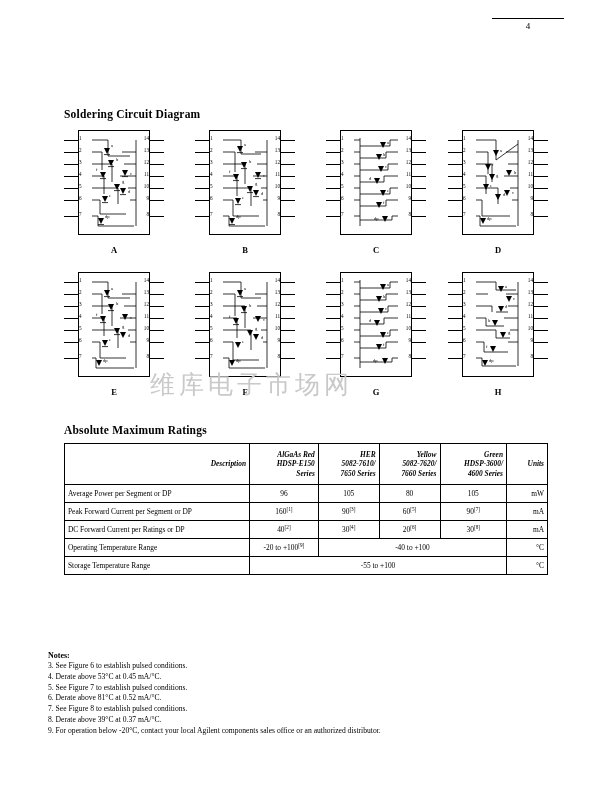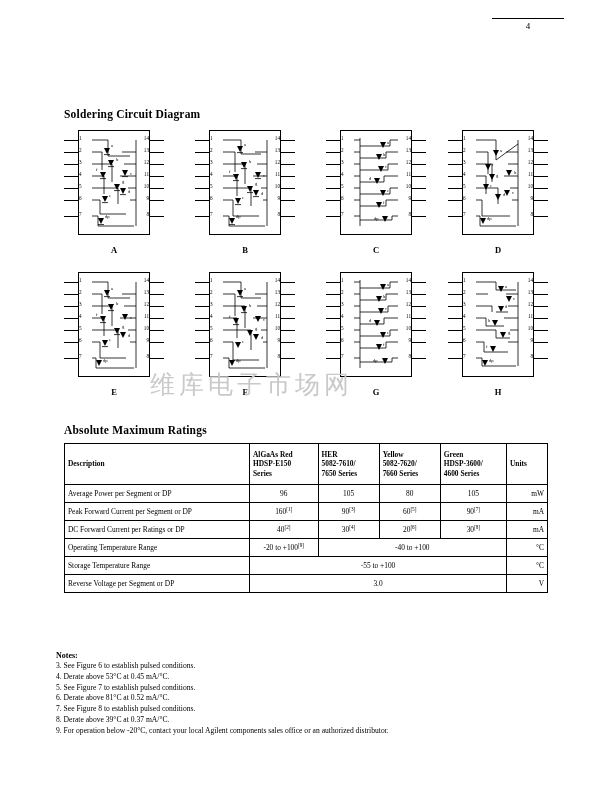--- a/index.html
+++ b/index.html
@@ -75,32 +75,33 @@
     border-collapse:collapse; width:484px;
     font-size:7.4px;
     font-family:"Liberation Serif", serif;
   }
   table.amr td, table.amr th {
     border:0.9px solid #000;
     padding:2px 3px;
     vertical-align:middle;
   }
   table.amr thead th {
-    text-align:left; font-weight:bold; line-height:1.25;
+    text-align:right; font-weight:bold; line-height:1.25;
     height:36px;
+    font-style:italic;
   }
   table.amr tbody td { height:13px; }
   td.desc { text-align:left; width:178px; line-height:1.3; }
   td.val { text-align:center; }
   td.units { text-align:right; width:34px; }
   th.desc-h { width:178px; vertical-align:middle; }
   sup { font-size:5.2px; vertical-align:super; line-height:0; }
 
   
-  .notes { position:absolute; left:56px; top:651px; width:500px; }
+  .notes { position:absolute; left:48px; top:651px; width:500px; }
   .notes-title { font-size:8px; font-weight:bold; margin-bottom:1px; }
   .notes ol { margin:0; padding:0; list-style:none; }
   .notes li { font-size:7.6px; line-height:1.42; }
 </style>
 </head>
 <body>
 
 <div class="page">
 
   <div class="pagenum-wrap">
@@ -805,25 +806,20 @@
           <td class="val" colspan="3">-40 to +100</td>
           <td class="units">°C</td>
         </tr>
 
         <tr>
           <td class="desc">Storage Temperature Range</td>
           <td class="val" colspan="4">-55 to +100</td>
           <td class="units">°C</td>
         </tr>
 
-        <tr>
-          <td class="desc">Reverse Voltage per Segment or DP</td>
-          <td class="val" colspan="4">3.0</td>
-          <td class="units">V</td>
-        </tr>
 
       </tbody>
     </table>
   </div>
 
   <div class="notes">
     <div class="notes-title">Notes:</div>
     <ol>
       <li>3. See Figure 6 to establish pulsed conditions.</li>
       <li>4. Derate above 53°C at 0.45 mA/°C.</li>

